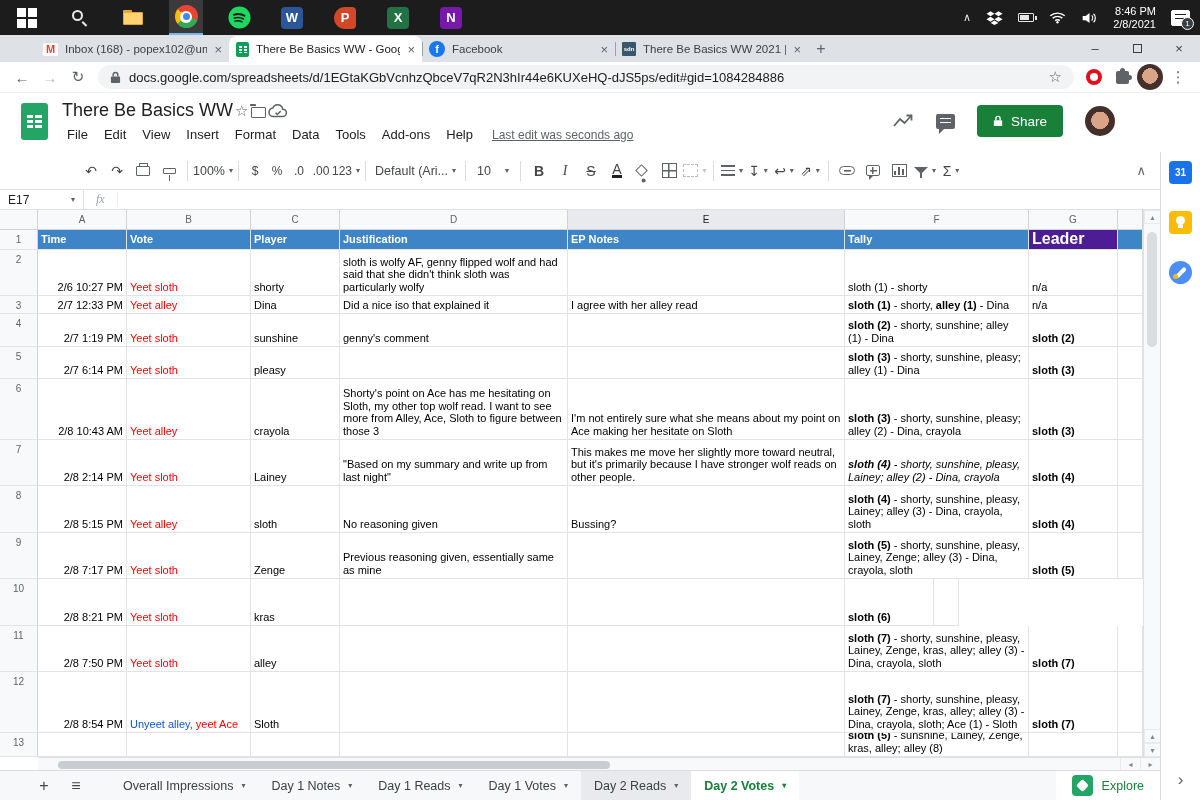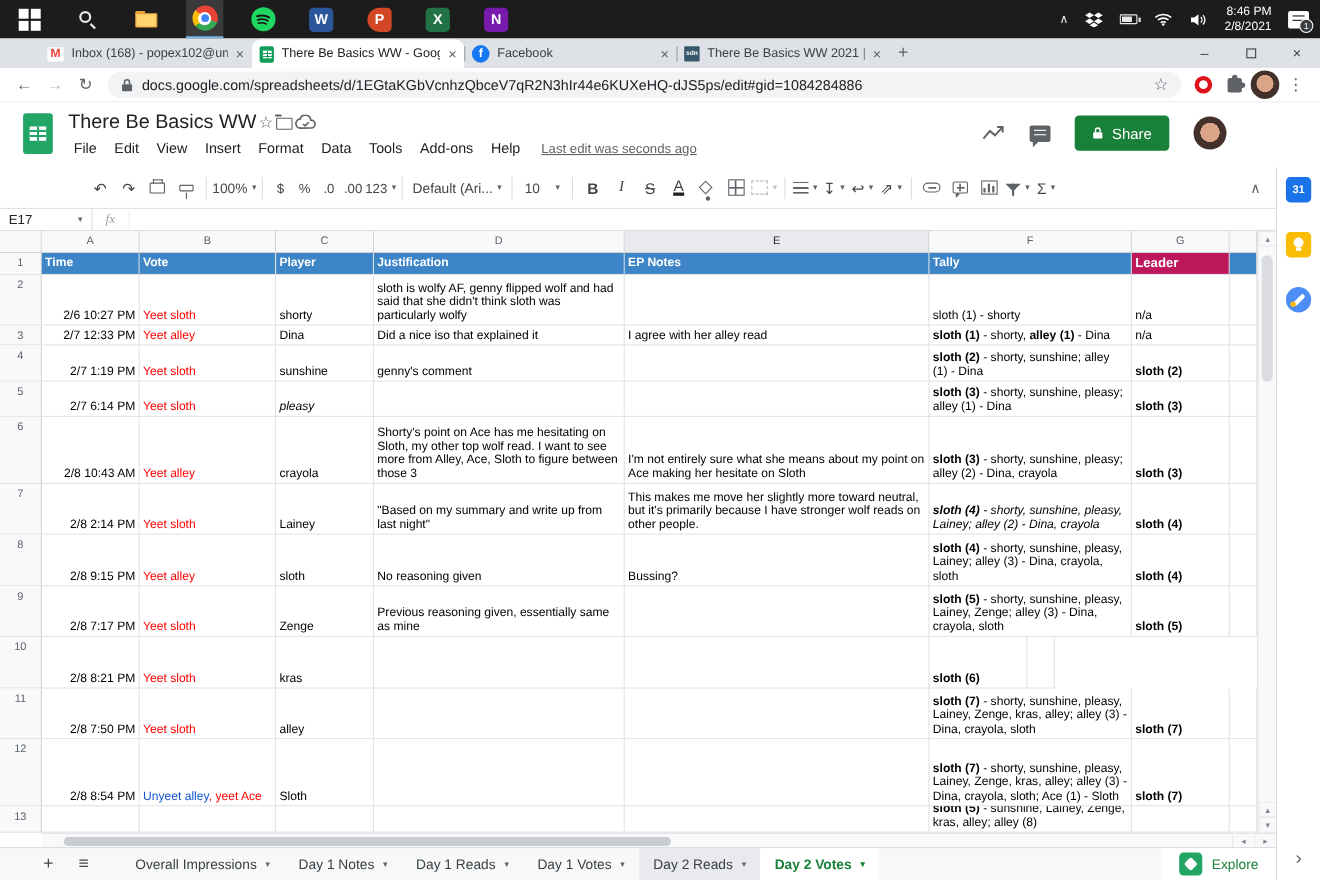--- a/index.html
+++ b/index.html
@@ -490,21 +490,21 @@
           </div>
           <div class="cell hdrcell" style="width: 228px; background: rgb(61, 133, 198); font-size: 11px;">
             <span class="txt">Justification</span>
           </div>
           <div class="cell hdrcell" style="width: 277px; background: rgb(61, 133, 198); font-size: 11px;">
             <span class="txt">EP Notes</span>
           </div>
           <div class="cell hdrcell" style="width: 184px; background: rgb(61, 133, 198); font-size: 11px;">
             <span class="txt">Tally</span>
           </div>
-          <div class="cell hdrcell" style="width: 89px; background: #be185d; font-size: 12px;">
+          <div class="cell hdrcell" style="width: 89px; background: #4c1d95; font-size: 16px;">
             <span class="txt">Leader</span>
           </div>
           <div class="cell hdrcell" style="width: 25px; background: rgb(61, 133, 198); font-size: 11px;">
             <span class="txt"></span>
           </div>
         </div>
         <div class="grow" style="height: 46px;">
           <div class="rn">2</div>
           <div class="cell right" style="width: 89px;">
             <span class="txt">2/6 10:27 PM</span>
@@ -586,21 +586,21 @@
           </div>
         </div>
         <div class="grow" style="height: 32px;">
           <div class="rn">5</div>
           <div class="cell right" style="width: 89px;">
             <span class="txt">2/7 6:14 PM</span>
           </div>
           <div class="cell" style="width: 124px;">
             <span class="txt"><span style="color: rgb(255, 0, 0);">Yeet sloth</span></span>
           </div>
-          <div class="cell" style="width: 89px; font-style: italic;">
+          <div class="cell" style="width: 89px;">
             <span class="txt">pleasy</span>
           </div>
           <div class="cell" style="width: 228px;">
             <span class="txt"></span>
           </div>
           <div class="cell" style="width: 277px;">
             <span class="txt"></span>
           </div>
           <div class="cell" style="width: 184px;">
             <span class="txt"><span style="font-weight: 700;">sloth (3)</span><span> - shorty, sunshine, pleasy; alley (1) - Dina</span></span>
@@ -662,21 +662,21 @@
           <div class="cell" style="width: 89px;">
             <span class="txt"><span style="font-weight: 700;">sloth (4)</span></span>
           </div>
           <div class="cell" style="width: 25px;">
             <span class="txt"></span>
           </div>
         </div>
         <div class="grow" style="height: 47px;">
           <div class="rn">8</div>
           <div class="cell right" style="width: 89px;">
-            <span class="txt">2/8 9:15 PM</span>
+            <span class="txt">2/8 5:15 PM</span>
           </div>
           <div class="cell" style="width: 124px;">
             <span class="txt"><span style="color: rgb(255, 0, 0);">Yeet alley</span></span>
           </div>
           <div class="cell" style="width: 89px;">
             <span class="txt">sloth</span>
           </div>
           <div class="cell" style="width: 228px;">
             <span class="txt">No reasoning given</span>
           </div>

